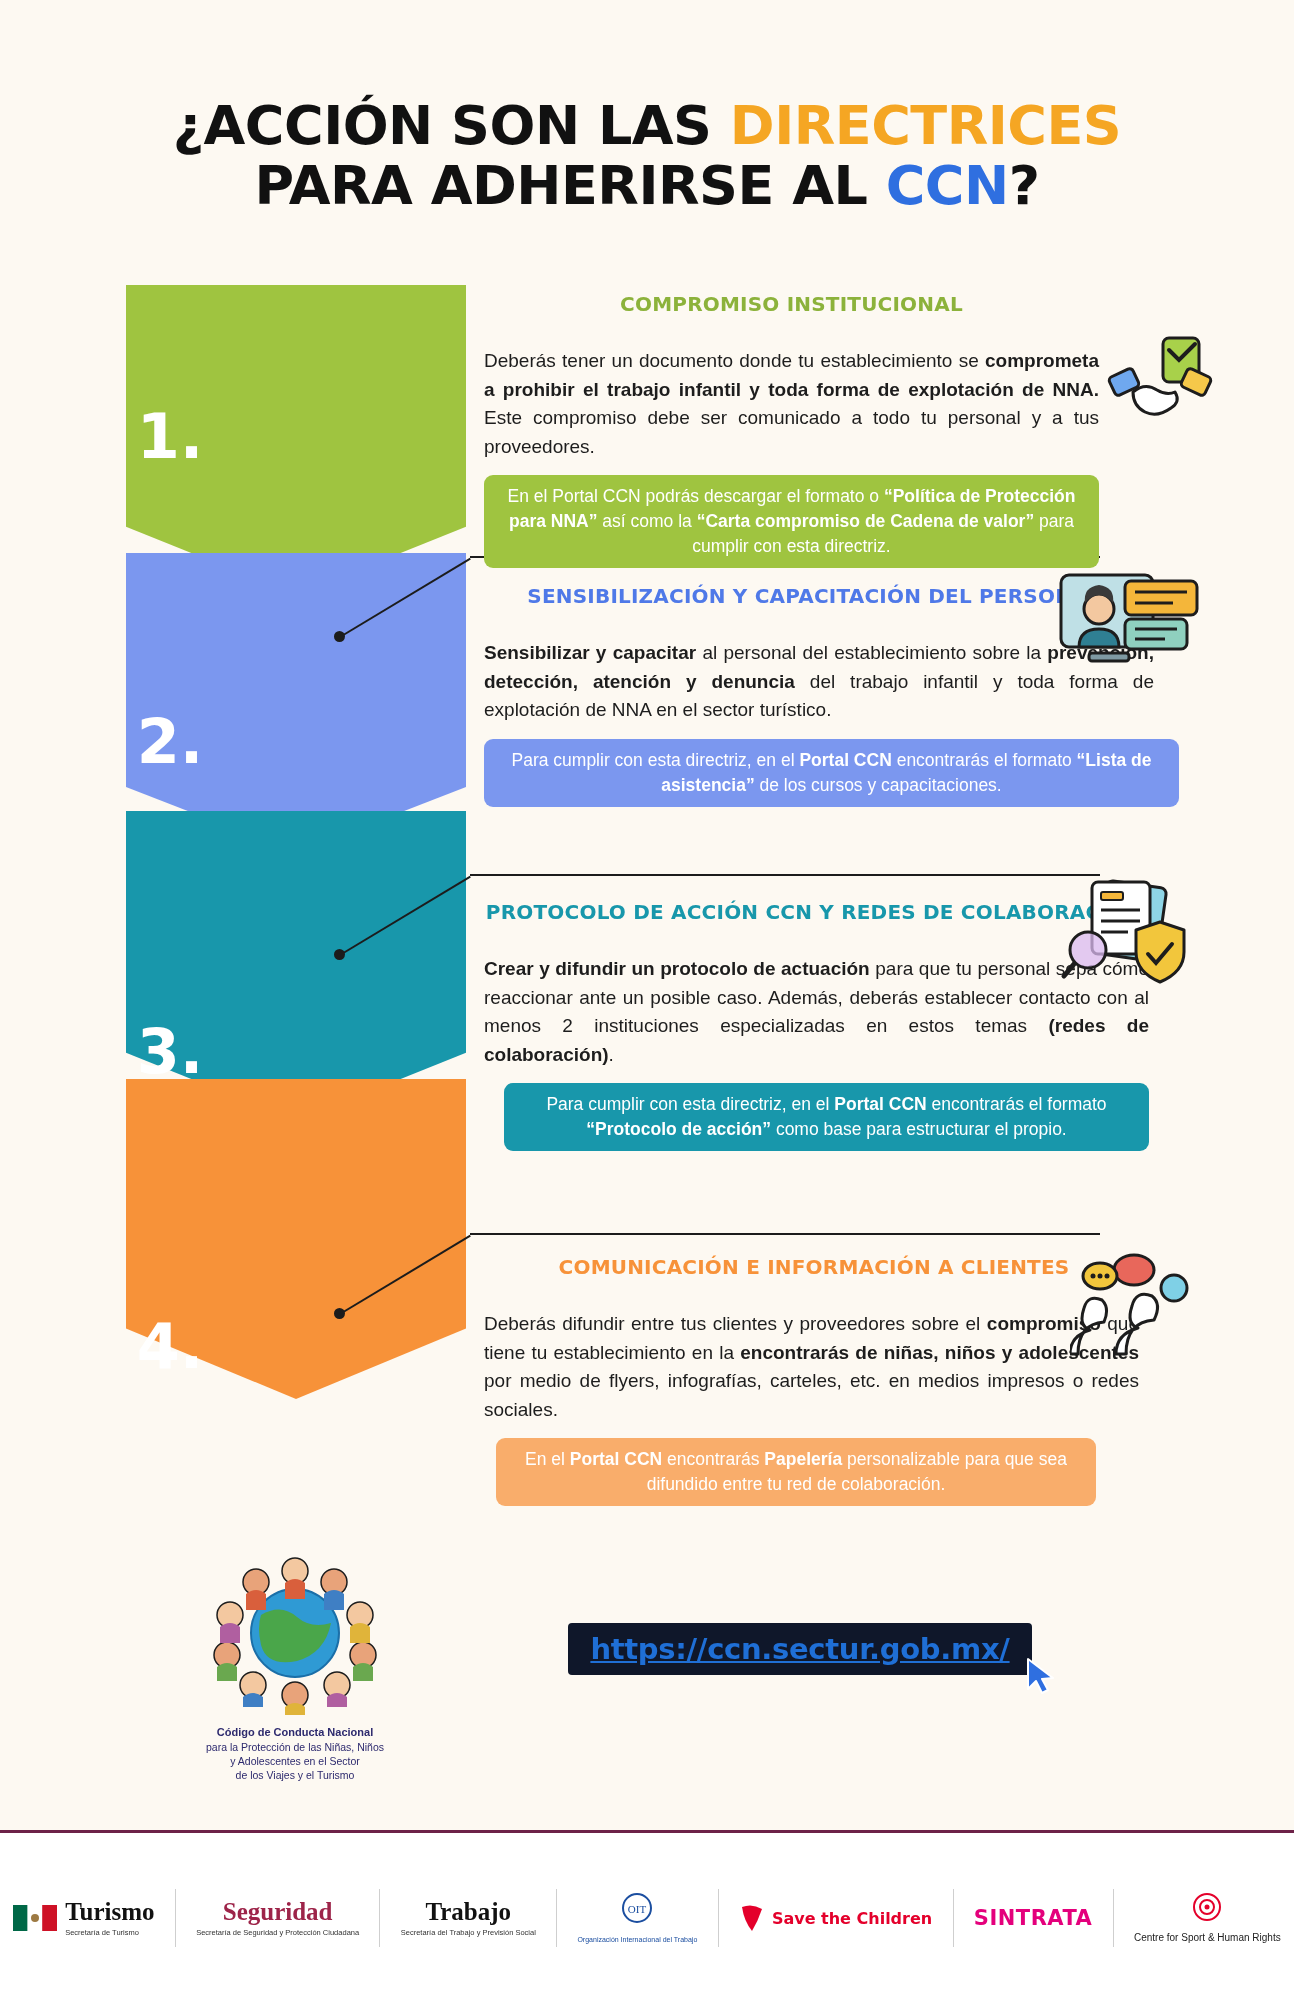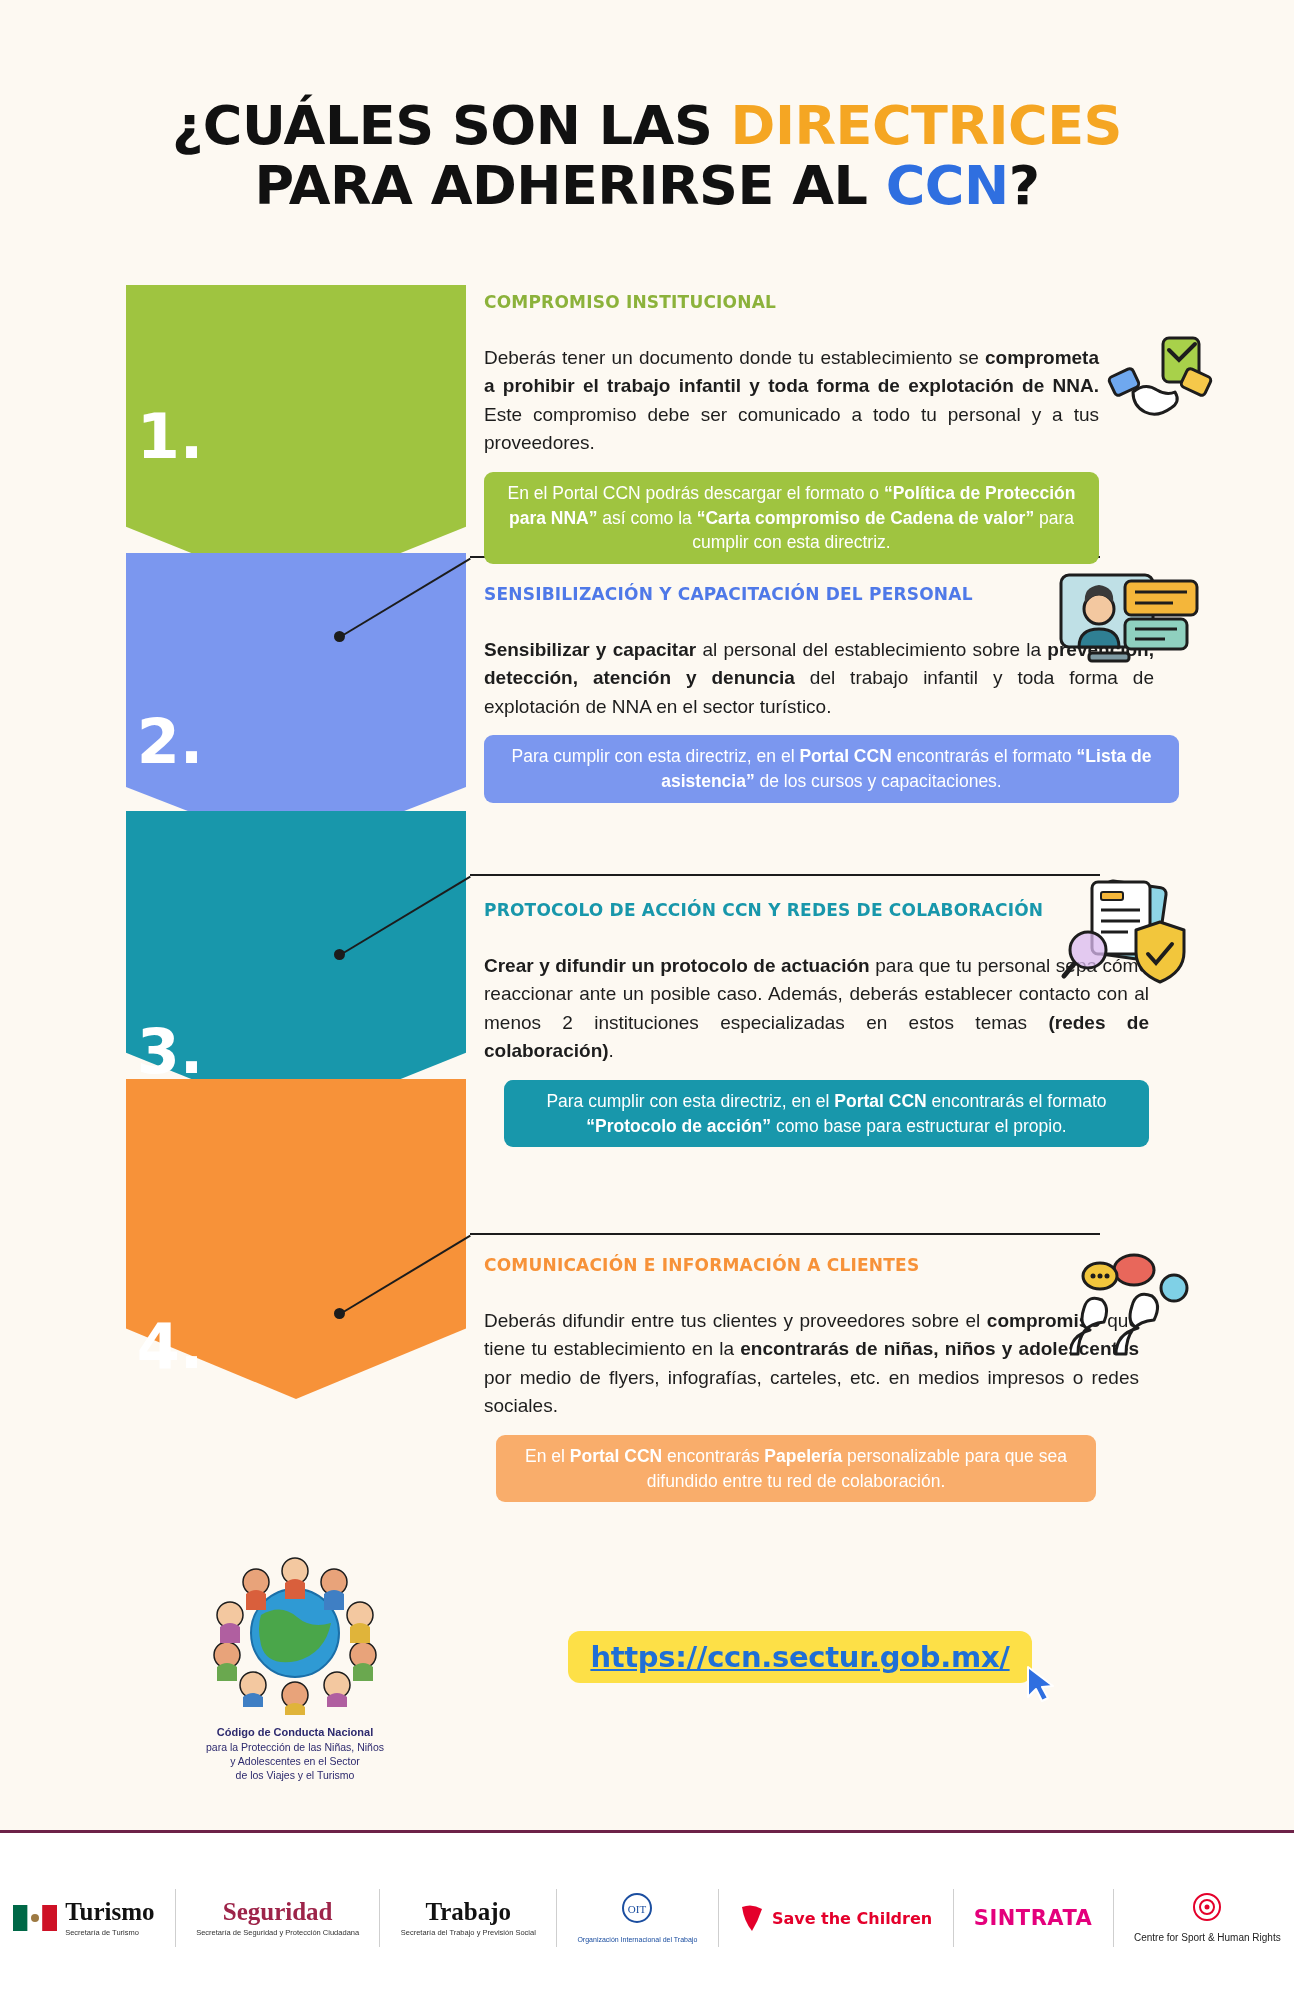--- a/index.html
+++ b/index.html
@@ -56,23 +56,24 @@
     font-weight: bold;
     font-size: 62px;
     color: #ffffff;
   }
 
   
   .step { position: absolute; }
   .step-title {
     font-family: "DejaVu Sans", sans-serif;
     font-weight: bold;
-    font-size: 17px;
+    font-size: 20px;
     line-height: 1.22;
     letter-spacing: 0.2px;
+    text-align: center;
   }
   .st-green  { color: #8cb23b; }
   .st-blue   { color: #4f79e8; }
   .st-teal   { color: #1897ab; }
   .st-orange { color: #f79239; }
 
   .step-body {
     margin-top: 31px;
     font-size: 19px;
     line-height: 1.5;
@@ -123,23 +124,23 @@
   }
   .register-title {
     font-family: "DejaVu Sans", sans-serif;
     font-weight: bold;
     font-size: 37px;
     color: #7fbf3f;
     letter-spacing: 0.5px;
   }
   .url-pill {
     display: inline-block;
-    margin-top: 16px;
-    background: #fde047;
-    border-radius: 12px;
+    margin-top: 8px;
+    background: #0f172a;
+    border-radius: 4px;
     padding: 9px 22px;
     font-family: "DejaVu Sans", sans-serif;
     font-weight: bold;
     font-size: 29px;
     color: #1f6fd6;
     letter-spacing: -0.3px;
   }
 
   .divider-line { position: absolute; left: 0; top: 1830px; width: 1294px; height: 3px; background: #6d2248; }
   .footer-band { position: absolute; left: 0; top: 1833px; width: 1294px; height: 167px; background: #ffffff; }
@@ -158,21 +159,21 @@
   .f-small { font-size: 10px; color: #222; line-height: 1.35; }
   .f-ilo { font-size: 7px; color: #1b4ea0; line-height: 1.3; }
 </style>
 </head>
 <body>
 
 <div class="page">
 
   <div class="title-block">
     <div class="title-line">
-      <span>¿CUÁLES SON LAS </span><span class="t-yellow">DIRECTRICES</span>
+      <span>¿ACCIÓN SON LAS </span><span class="t-yellow">DIRECTRICES</span>
     </div>
     <div class="title-line">
       <span>PARA ADHERIRSE AL </span><span class="t-blue">CCN</span><span>?</span>
     </div>
   </div>
 
   <div class="arrows">
     <div class="arrow-shape a1"></div>
     <div class="arrow-shape a2"></div>
     <div class="arrow-shape a3"></div>

